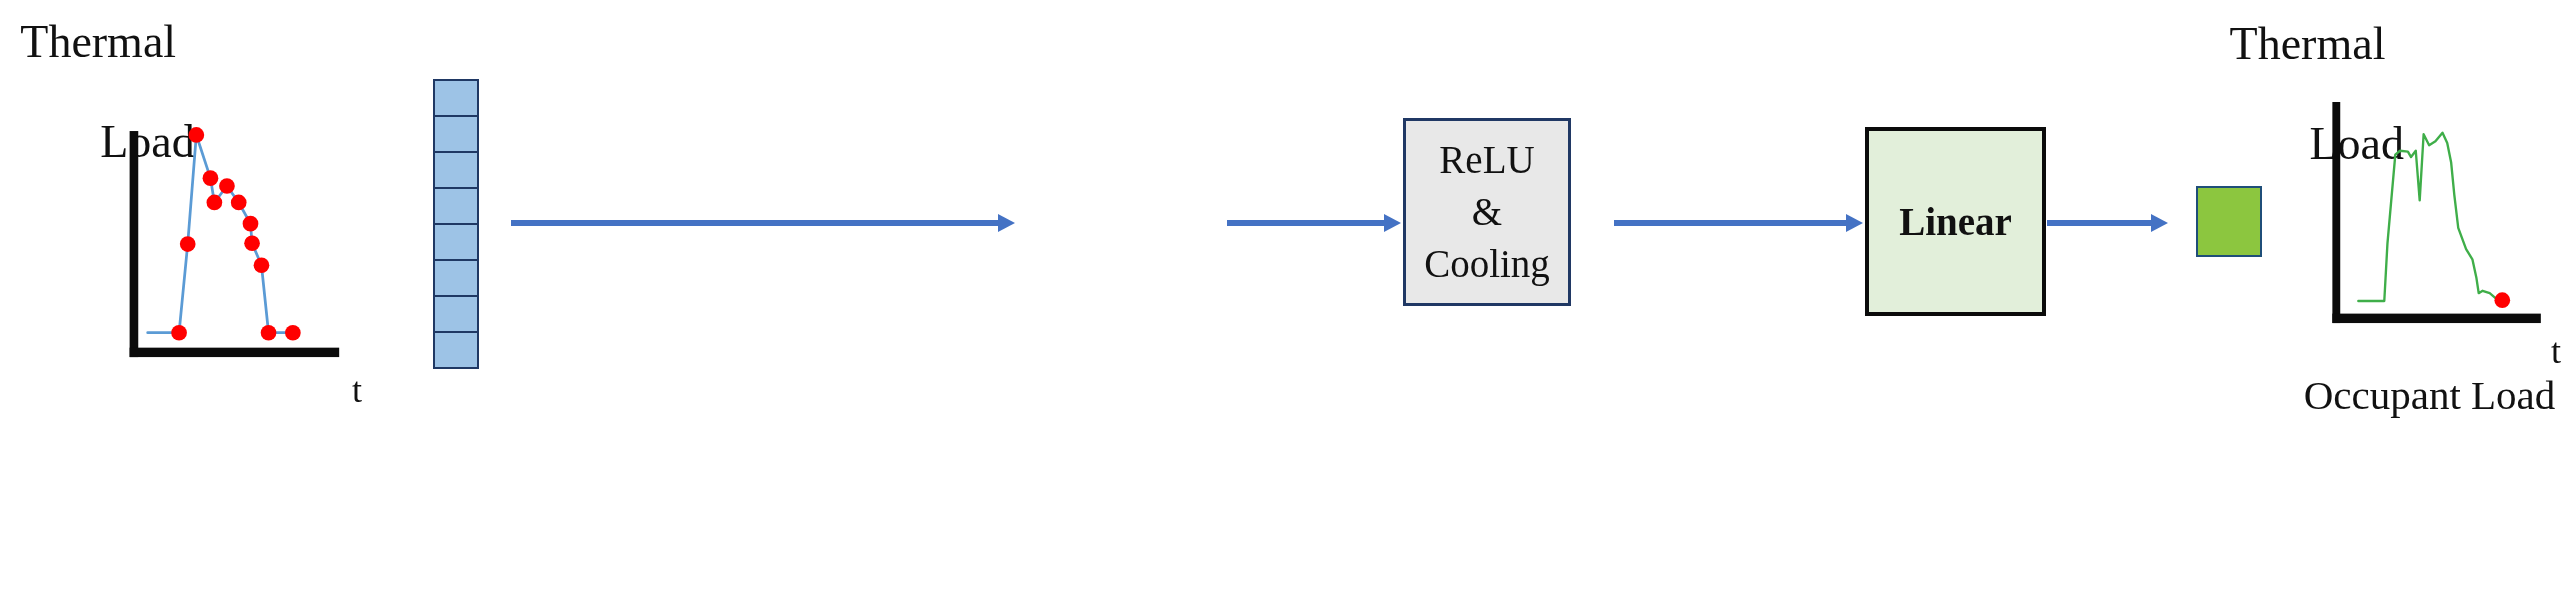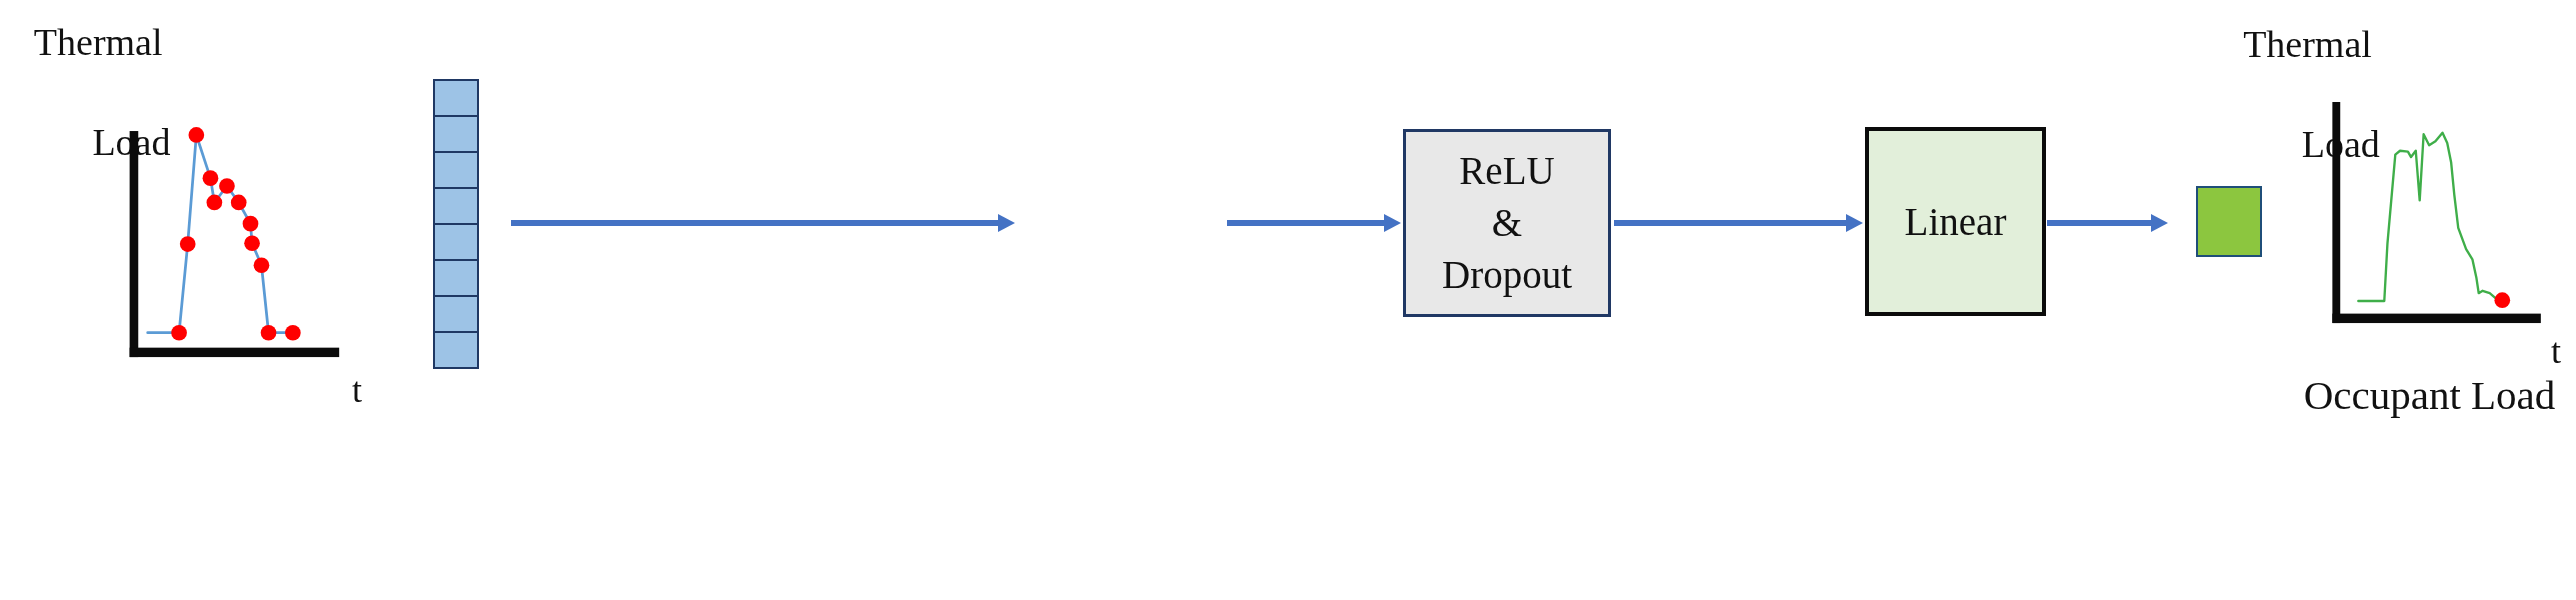--- a/index.html
+++ b/index.html
@@ -2,21 +2,21 @@
 <html style="--arrow: #4472C4; --axis: #0b0b0b; --text: #111111; --cell_fill: #9DC3E6; --cell_border: #1F3864; --gru_fill: #B4C6E7; --gru_border: #1F3864; --relu_fill: #E8E8E8; --relu_border: #203864; --linear_fill: #E2EFDA; --linear_border: #0b0b0b; --output_fill: #8CC63F; --output_border: #1F4E79;font-size:12.6px"><head>
 <meta charset="utf-8">
 <style>
   html,body{margin:0;padding:0;background:#fff;}
   #canvas{
     position:relative;width:2576px;height:601px;background:#ffffff;overflow:hidden;
     font-family:"Liberation Serif", serif;color:var(--text,#111);
   }
   .abs{position:absolute;}
   
-  .axis-title{font-size:38px;line-height:50px;text-align:center;white-space:pre;}
+  .axis-title{font-size:46px;line-height:50px;text-align:center;white-space:pre;}
   .xlabel{font-size:41px;text-align:center;white-space:nowrap;}
   .tlabel{font-size:36px;}
   
   .arrow{position:absolute;height:5.5px;background:var(--arrow);}
   .arrow::after{
     content:"";position:absolute;right:-17.3px;top:-6.3px;width:0;height:0;
     border-top:9px solid transparent;border-bottom:9px solid transparent;
     border-left:17.3px solid var(--arrow);
   }
   
@@ -24,22 +24,22 @@
     left:433px;top:79px;width:46px;height:290px;background:var(--cell_border);
     display:grid;grid-template-rows:repeat(8,1fr);gap:2.4px;padding:2.4px;box-sizing:border-box;
   }
   .vcell{background:var(--cell_fill);}
   
   .block{
     display:flex;align-items:center;justify-content:center;text-align:center;
     box-sizing:border-box;font-size:39px;
   }
   .block-gru{left:1016px;top:127px;width:208px;height:189px;background:var(--gru_fill);border:4.7px solid var(--gru_border);}
-  .block-relu{left:1403px;top:129px;width:208px;height:188px;background:var(--relu_fill);border:3.9px solid var(--relu_border);line-height:52px;}
-  .block-linear{left:1865px;top:127px;width:181px;height:189px;background:var(--linear_fill);border:4.7px solid var(--linear_border);}
+  .block-relu{left:1403px;top:118px;width:168px;height:188px;background:var(--relu_fill);border:3.9px solid var(--relu_border);line-height:52px;}
+  .block-linear{left:1865px;top:127px;width:181px;height:189px;background:var(--linear_fill);border:4.7px solid var(--linear_border);font-weight:bold;}
   .out-square{left:2196px;top:186px;width:66px;height:71px;background:var(--output_fill);border:2.4px solid var(--output_border);box-sizing:border-box;}
   .plot{position:absolute;}
   
   .caption{left:1132px;top:519px;font-size:60px;white-space:nowrap;}
   .caption b{font-weight:bold;}
 </style>
 </head>
 <body>
 
 <div id="canvas">
@@ -80,21 +80,21 @@
 
   <div class="arrow" style="left:511px;top:220px;width:487px;"></div>
   <div class="arrow" style="left:1227px;top:220px;width:157px;"></div>
   <div class="arrow" style="left:1614px;top:220px;width:232px;"></div>
   <div class="arrow" style="left:2047px;top:220px;width:104px;"></div>
 
 
   <div class="abs block block-relu">
     <span><span>ReLU</span><br>
     <span>&amp;</span><br>
-    <span>Dropout</span></span>
+    <span>Cooling</span></span>
   </div>
 
   <div class="abs block block-linear">
     <span>Linear</span>
   </div>
 
   <div class="abs out-square"></div>
 
   <div class="abs axis-title" style="left:2229px;top:19px;width:157px;"><span>Thermal</span><br>
        <span>Load</span></div>

